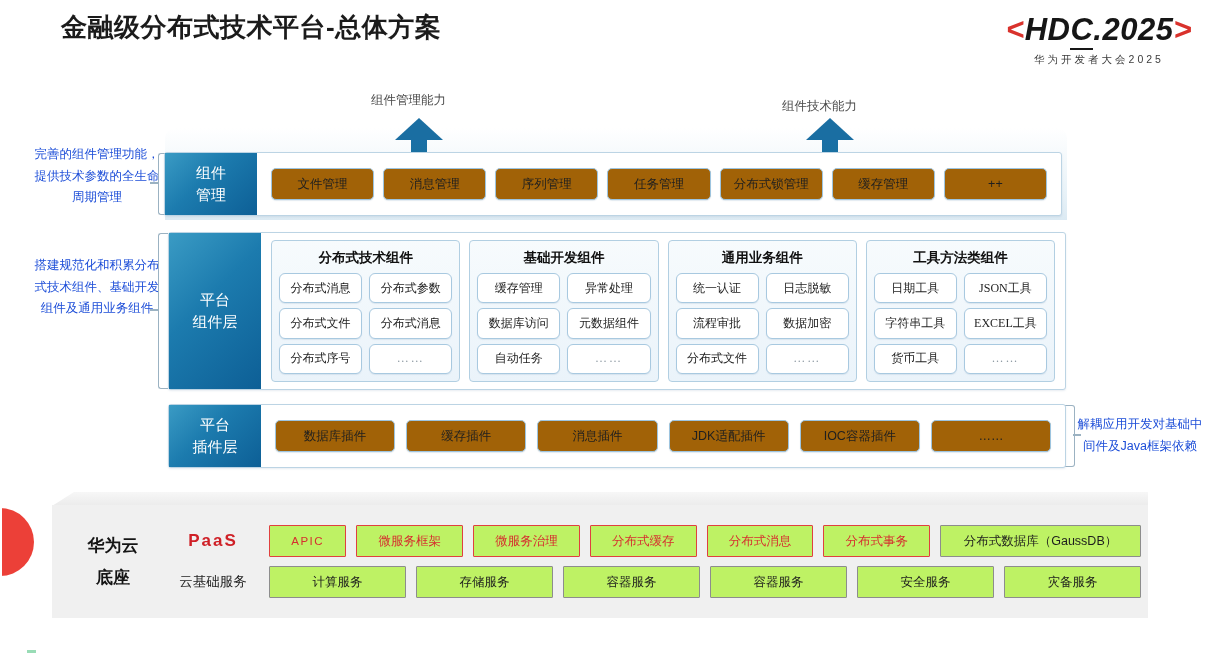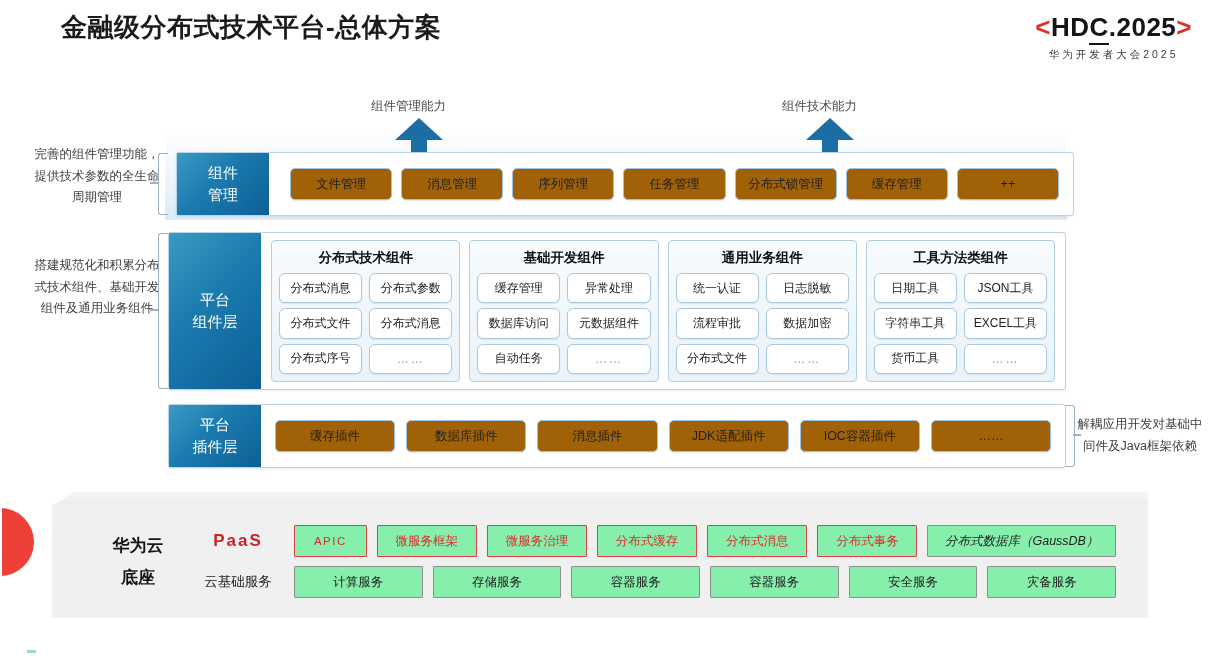--- a/index.html
+++ b/index.html
@@ -11,21 +11,21 @@
   .stage{position:absolute;left:0;top:0;width:1208px;height:663px;}
 
   
   .page-title{
     position:absolute;left:24px;top:10px;
     font-size:26px;font-weight:bold;letter-spacing:.5px;color:#1b1b1b;
     white-space:nowrap;
     margin-left:37px;
   }
   .hdc-logo{position:absolute;right:16px;top:14px;text-align:center;white-space:nowrap;}
-  .hdc-main{font-size:26px;font-weight:bold;color:#161616;letter-spacing:.5px;line-height:1;}
+  .hdc-main{font-size:31px;font-weight:bold;color:#161616;letter-spacing:.5px;line-height:1;font-style:italic;}
   .hdc-main .brk{color:#d9322c;font-weight:bold;}
   .hdc-main .und{border-bottom:2.5px solid #161616;padding-bottom:1px;}
   .hdc-sub{font-size:10.5px;color:#3c3c3c;letter-spacing:3px;margin-top:8px;}
 
   
   .right-arc{
     position:absolute;right:-30px;top:185px;width:60px;height:96px;
     background:#1f47d6;border-radius:50%;
   }
   .right-arc-mask{
@@ -72,41 +72,42 @@
   }
   .band-label{
     flex:0 0 auto;display:flex;flex-direction:column;
     align-items:center;justify-content:center;
     color:#ffffff;font-size:15px;line-height:1.45;font-weight:normal;
     background:linear-gradient(135deg,#3a9bc4 0%,#1c7bae 42%,#0d5f96 100%);
   }
   .band-body{flex:1 1 auto;display:flex;align-items:center;}
 
   
-  #band-mgmt{left:176px;top:152px;width:896px;height:62px;gap:7px;}
+  #band-mgmt{left:164px;top:152px;width:896px;height:62px;}
   #band-mgmt .band-label{width:92px;}
   #band-mgmt .band-body{justify-content:space-between;padding:0 14px;gap:9px;}
   .chip{
     flex:1 1 0;height:30px;display:flex;align-items:center;justify-content:center;
     border:1px solid #9dc4df;border-radius:5px;background:#a16207;
     font-size:12.5px;color:#1f1f1f;white-space:nowrap;
     box-shadow:0 1px 1px rgba(140,170,195,.25);
   }
 
   
   #band-comp{left:168px;top:232px;width:896px;height:156px;}
   #band-comp .band-label{width:92px;}
   #band-comp .band-body{
     justify-content:space-between;padding:7px 10px;gap:9px;align-items:stretch;
   }
   .group{
     flex:1 1 0;display:flex;flex-direction:column;
     border:1px solid #b2cfe2;border-radius:4px;
     background:linear-gradient(180deg,#f7fbfd 0%,#eaf3fa 100%);
     padding:5px 7px 7px;
+    font-family:Liberation Serif, serif;
   }
   .group-title{
     text-align:center;font-size:13.5px;font-weight:bold;color:#101010;
     padding:3px 0 6px;
   }
   .group-grid{display:grid;grid-template-columns:1fr 1fr;gap:5px 7px;flex:1 1 auto;}
   .cell{
     display:flex;align-items:center;justify-content:center;
     border:1px solid #a8c9e0;border-radius:6px;background:#ffffff;
     font-size:12px;color:#1d1d1d;white-space:nowrap;min-height:25px;
@@ -114,21 +115,21 @@
   }
   .cell.dots{color:#8e9aa3;letter-spacing:2px;}
 
   
   #band-plug{left:168px;top:404px;width:896px;height:62px;}
   #band-plug .band-label{width:92px;}
   #band-plug .band-body{justify-content:space-between;padding:0 14px;gap:11px;}
 
   
   .side-note{
-    position:absolute;font-size:12.5px;line-height:1.72;color:#404040;
+    position:absolute;font-size:12.5px;line-height:1.72;color:#1d4ed8;
     text-align:center;
   }
   #note-left-1{left:34px;top:144px;width:126px;}
   #note-left-2{left:34px;top:255px;width:126px;}
   #note-right-1{left:1076px;top:414px;width:128px;}
 
   
   .bracket{position:absolute;border:1.5px solid #9bb2c2;}
   .bracket.left{border-right:none;border-radius:3px 0 0 3px;}
   .bracket.right{border-left:none;border-radius:0 3px 3px 0;}
@@ -139,40 +140,40 @@
     position:absolute;left:52px;top:492px;width:1096px;height:14px;
     background:linear-gradient(180deg,#f7f7f7 0%,#ebebeb 100%);
     clip-path:polygon(22px 0,1096px 0,1096px 14px,0 14px);
   }
   .base-panel{
     position:absolute;left:52px;top:505px;width:1096px;height:113px;
     background:#f0f0f0;
   }
   .base-inner{
     position:absolute;left:52px;top:505px;width:1096px;height:113px;
-    display:flex;align-items:center;padding:0 32px;box-sizing:border-box;
+    display:flex;align-items:center;padding:0 7px;box-sizing:border-box;
   }
   .base-title{
     flex:0 0 auto;width:108px;text-align:center;
     font-size:17px;font-weight:bold;color:#151515;line-height:1.85;
   }
   .base-rows{flex:1 1 auto;display:flex;flex-direction:column;gap:9px;}
   .base-row{display:flex;align-items:center;gap:10px;}
   .base-row-label{
     flex:0 0 auto;width:92px;text-align:center;white-space:nowrap;
   }
   .base-row-label.paas{font-size:17px;font-weight:bold;color:#cf2027;letter-spacing:2px;}
   .base-row-label.infra{font-size:13.5px;color:#1d1d1d;}
   .base-chip{
     flex:1 1 0;height:30px;display:flex;align-items:center;justify-content:center;
-    font-size:12.5px;white-space:nowrap;background:#86efac;border-radius:1px;text-align:right;
+    font-size:12.5px;white-space:nowrap;background:#bef264;border-radius:1px;text-align:right;
   }
   .base-chip.red{border:1.4px solid #e0403f;color:#d62f2f;}
   .base-chip.gray{border:1.2px solid #8d8d8d;color:#1d1d1d;}
-  .base-chip.wide{flex:1.9 1 0;font-style:italic;}
+  .base-chip.wide{flex:1.9 1 0;}
   .base-chip.apic{flex:.72 1 0;letter-spacing:1.5px;font-size:11.5px;}
 
   .green-dash{position:absolute;left:27px;top:650px;width:9px;height:3px;background:#46c07a;opacity:.55;}
 </style>
 </head>
 <body>
 
 <div class="stage">
 
   <div class="page-title">金融级分布式技术平台-总体方案</div>
@@ -183,21 +184,21 @@
   </div>
 
   <div class="right-arc"></div>
   <div class="right-arc-mask"></div>
   <div class="red-wedge"></div>
   <div class="red-wedge-cut"></div>
   <div class="green-dash"></div>
 
   <div class="diagram-bg"></div>
 
-  <div class="arrow-label" style="left:371px;top:98px;">组件管理能力</div>
+  <div class="arrow-label" style="left:371px;top:92px;">组件管理能力</div>
   <div class="up-arrow" style="left:395px;top:118px;">
     <div class="shaft"></div>
       <div class="head"></div>
   </div>
 
   <div class="arrow-label" style="left:782px;top:98px;">组件技术能力</div>
   <div class="up-arrow" style="left:806px;top:118px;">
     <div class="shaft"></div>
       <div class="head"></div>
   </div>
@@ -288,22 +289,22 @@
 
     </div>
   </div>
 
   <div class="band" id="band-plug">
     <div class="band-label">
       <span>平台</span>
       <span>插件层</span>
     </div>
     <div class="band-body">
+      <div class="chip">数据库插件</div>
       <div class="chip">缓存插件</div>
-      <div class="chip">数据库插件</div>
       <div class="chip">消息插件</div>
       <div class="chip">JDK适配插件</div>
       <div class="chip">IOC容器插件</div>
       <div class="chip dots">……</div>
     </div>
   </div>
 
   <div class="base-top"></div>
   <div class="base-panel"></div>
   <div class="base-inner">

